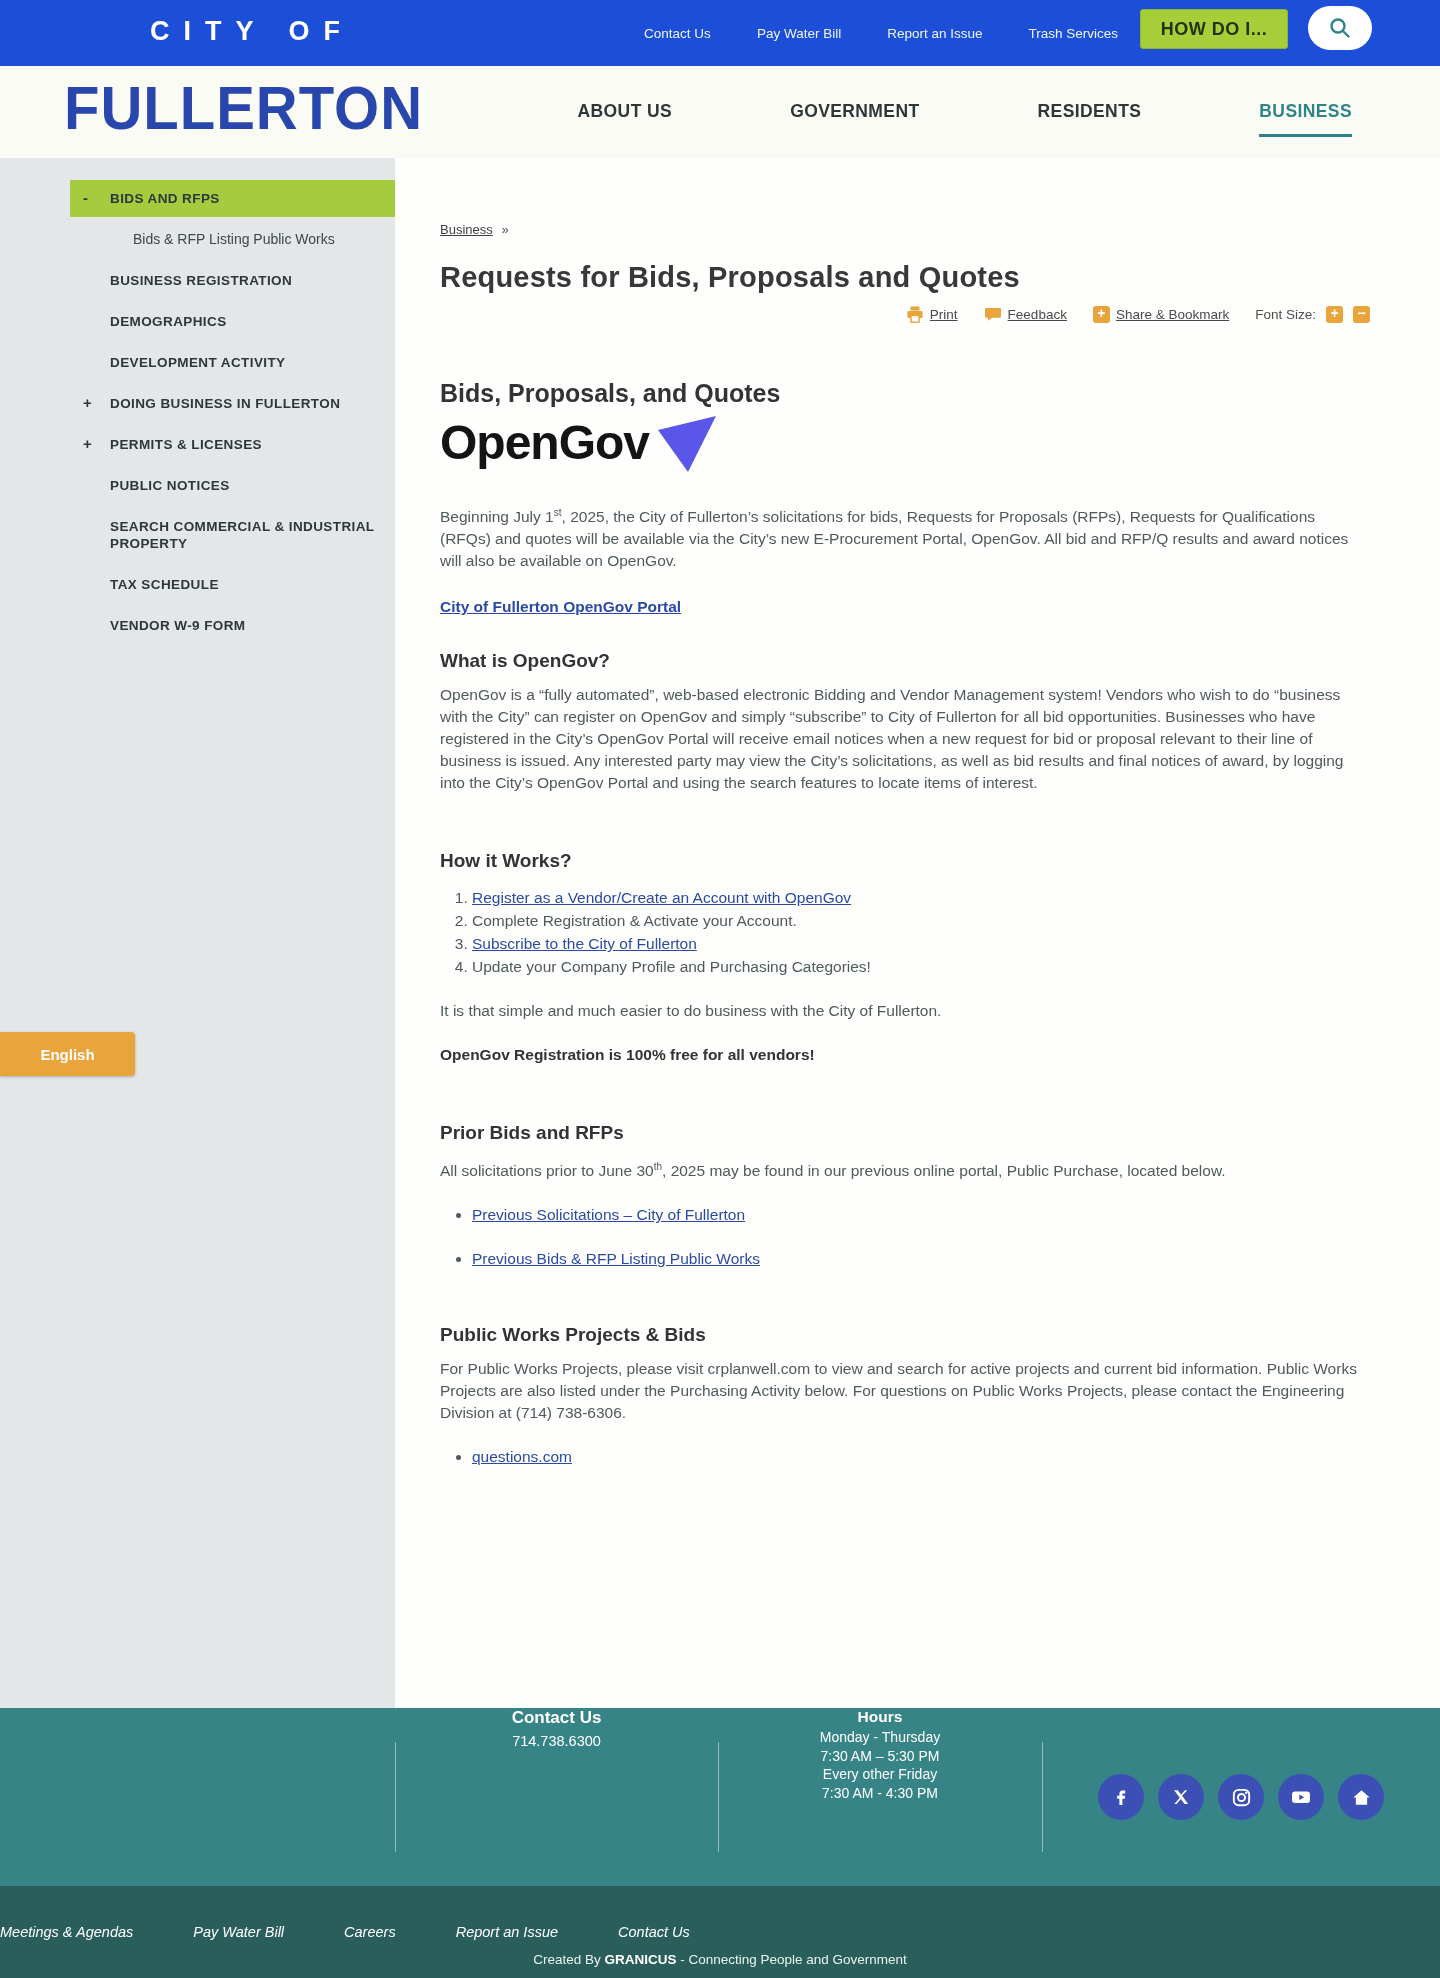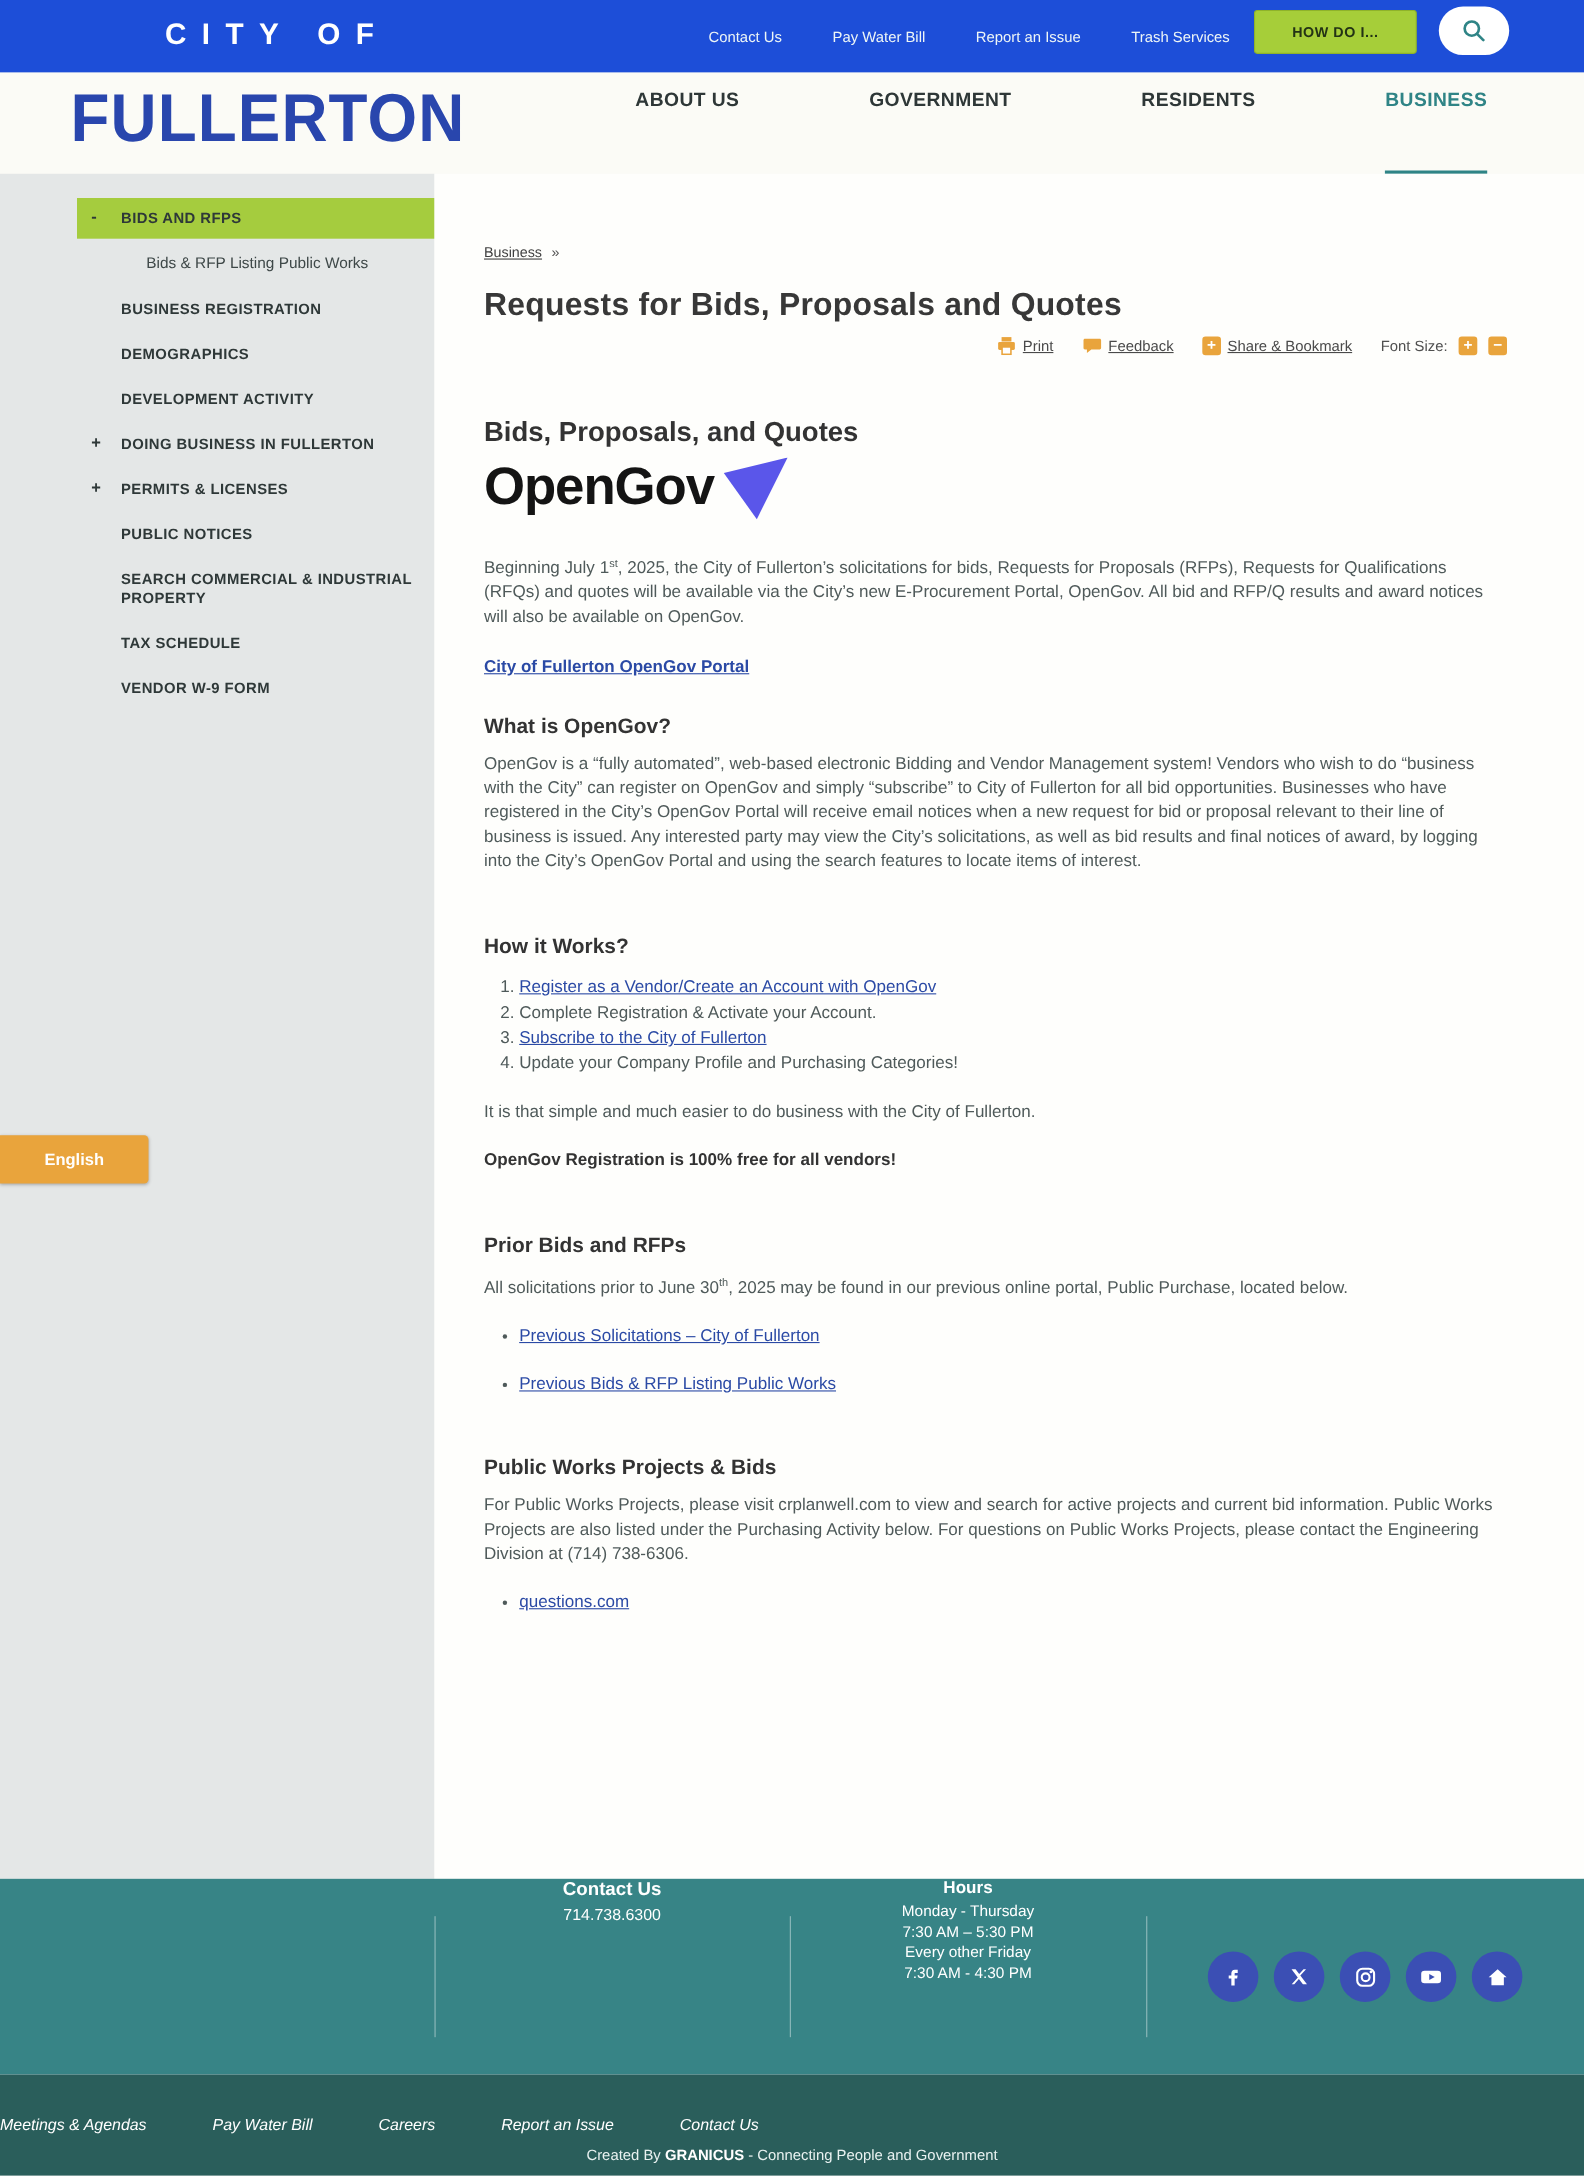--- a/index.html
+++ b/index.html
@@ -15,36 +15,36 @@
   .topbar { position:absolute; top:0; left:0; width:1440px; height:66px; background:#1d4ed8; }
   .brand-top {
     position:absolute; left:150px; top:16px; color:#ffffff;
     font-size:27px; font-weight:600; letter-spacing:14px; white-space:nowrap;
   }
   .util-nav { position:absolute; right:322px; top:0; height:66px; display:flex; align-items:center; gap:46px; }
   .util-nav a { color:#eef6f6; font-size:13.5px; text-decoration:none; white-space:nowrap; }
   .howdoi {
     position:absolute; left:1140px; top:9px; width:148px; height:40px;
     background:#a6ce39; border:1px solid #8fb32a; border-radius:3px;
-    color:#233315; font-size:13px; font-weight:bold; letter-spacing:.5px;
+    color:#233315; font-size:18px; font-weight:bold; letter-spacing:.5px;
     display:flex; align-items:center; justify-content:center;
   }
   .search-pill {
     position:absolute; left:1308px; top:6px; width:64px; height:44px;
     background:#ffffff; border-radius:24px; display:flex; align-items:center; justify-content:center;
   }
 
   
   .header { position:absolute; top:66px; left:0; width:1440px; height:92px; background:#fbfbf6; }
   .brand-main {
     position:absolute; left:64px; top:6px; color:#2946ad;
     font-size:58px; font-weight:800; letter-spacing:1px; transform:scaleY(1.06); transform-origin:top left;
     white-space:nowrap;
   }
-  .main-nav { position:absolute; right:88px; top:0; height:92px; display:flex; gap:118px; padding-top:14px; }
+  .main-nav { position:absolute; right:88px; top:0; height:92px; display:flex; align-items:center; gap:118px; padding-top:14px; }
   .main-nav .nav-item {
     color:#2e3737; font-size:17.5px; font-weight:bold; letter-spacing:.4px;
     text-decoration:none; padding-bottom:12px; border-bottom:3px solid transparent; white-space:nowrap;
   }
   .main-nav .nav-item.active { color:#2f8486; border-bottom-color:#2f8486; }
 
   
   .rail { position:absolute; top:158px; left:0; width:395px; height:1550px; background:#e4e7e7; }
   .menu { margin:22px 0 0 70px; }
   .menu-item {

